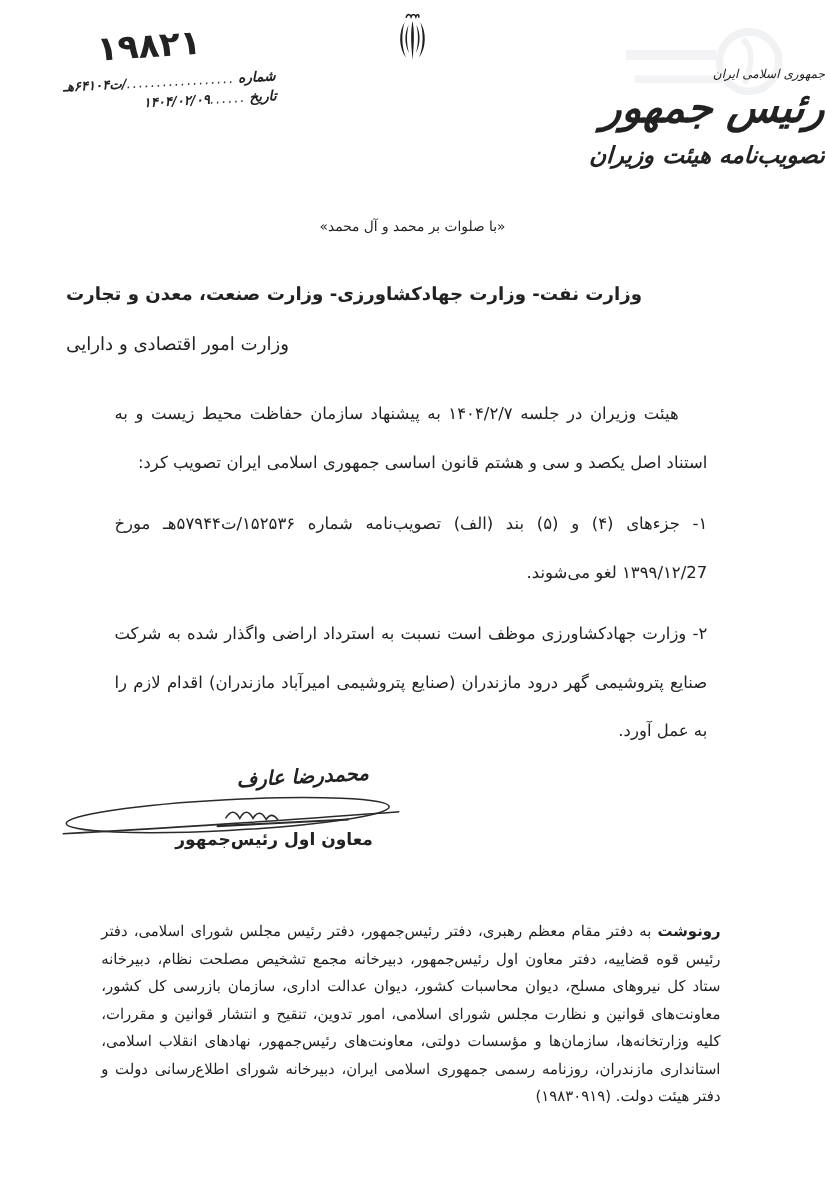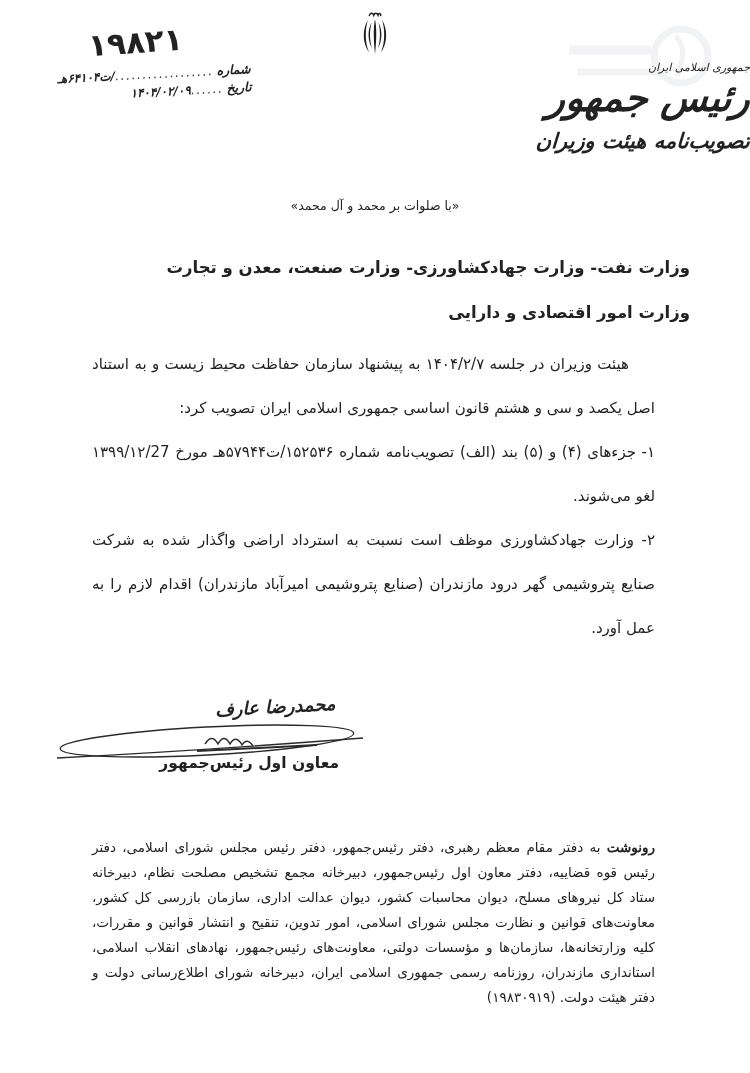--- a/index.html
+++ b/index.html
@@ -39,31 +39,31 @@
   .country { font-size:11px; letter-spacing:.5px; margin-top:1px; font-style:italic; }
   .office  { font-size:38px; font-weight:bold; font-style:italic; margin-top:2px; transform:skewX(-4deg); }
   .doctype { font-size:21px; font-weight:bold; font-style:italic; margin-top:9px; transform:skewX(-3deg); }
 
   
   .invocation { position:absolute; top:190px; left:0; right:0; text-align:center; direction:rtl; }
   .invocation .l1 { font-size:12.5px; }
   .invocation .l2 { font-size:12.5px; font-weight:normal; margin-top:8px; }
 
   
-  .addressees { position:absolute; top:258px; left:60px; right:60px; text-align:right; direction:rtl; }
+  .addressees { position:absolute; top:258px; left:60px; right:60px; text-align:left; direction:rtl; }
   .addressees .a1 { font-size:16.5px; font-weight:bold; }
-  .addressees .a2 { font-size:16.5px; font-weight:bold; margin-top:26px; }
+  .addressees .a2 { font-size:16.5px; font-weight:normal; margin-top:26px; }
 
   
   .body-text {
     position:absolute; top:342px; right:95px; left:92px;
     direction:rtl; text-align:justify;
     font-size:15px; line-height:44px;
   }
-  .body-text p { margin:0; }
+  .body-text p { margin:12px; }
   .body-text .intro { text-indent:26px; }
 
   
   .signature { position:absolute; left:55px; top:692px; width:312px; height:105px; }
   .sig-name {
     position:absolute; right:32px; top:4px;
     font-size:18px; font-weight:bold; font-style:italic;
     transform:rotate(-3deg); direction:rtl; letter-spacing:-1px;
   }
   .sig-scribble { position:absolute; left:0; top:22px; }
@@ -71,21 +71,21 @@
     position:absolute; right:28px; top:62px;
     font-size:15.5px; font-weight:bold; direction:rtl;
   }
 
   
   .cc {
     position:absolute; top:835px; right:95px; left:92px;
     direction:rtl; text-align:justify;
     font-size:13.5px; line-height:25px;
   }
-  .cc b { font-weight:bold;font-family:Liberation Serif, serif; }
+  .cc b { font-weight:bold; }
 </style>
 </head>
 <body>
 
 <div class="page">
 
   <div class="watermark">
     <svg width="165" height="72" viewBox="0 0 165 72">
       <g fill="none" stroke="#eff0f2" stroke-width="7">
         <circle cx="126" cy="34" r="27"></circle>

